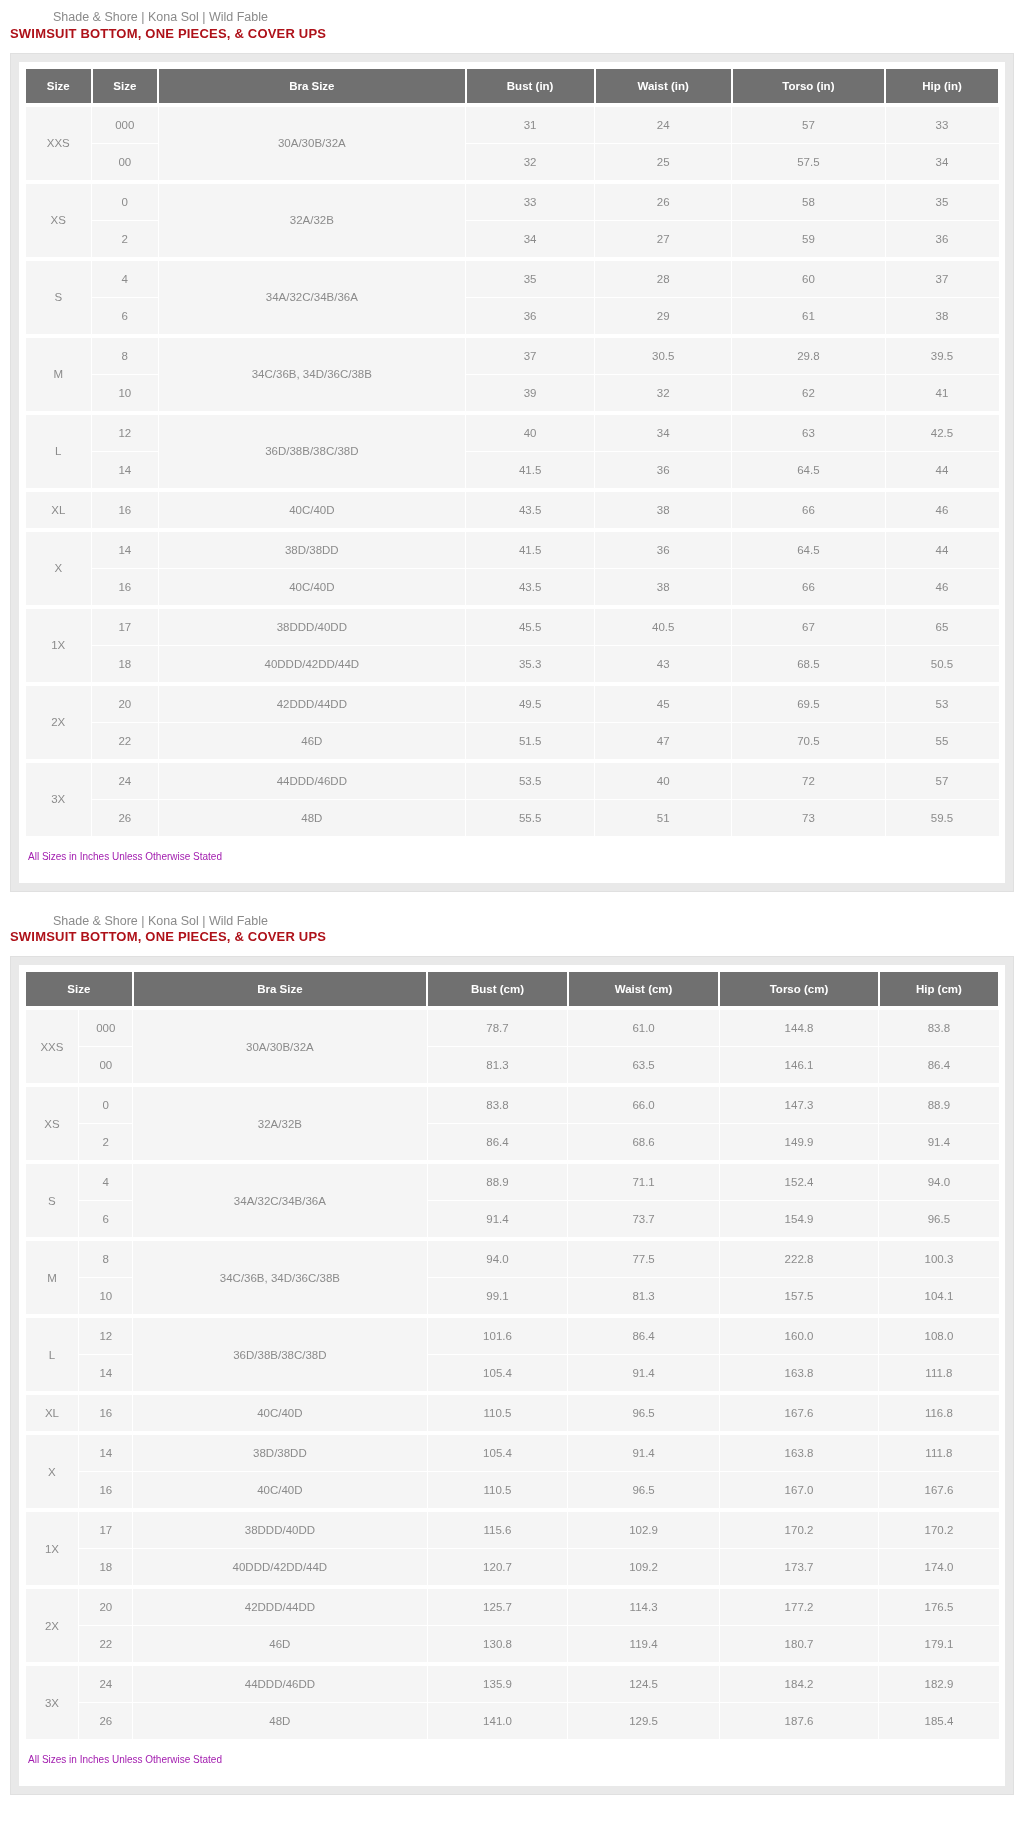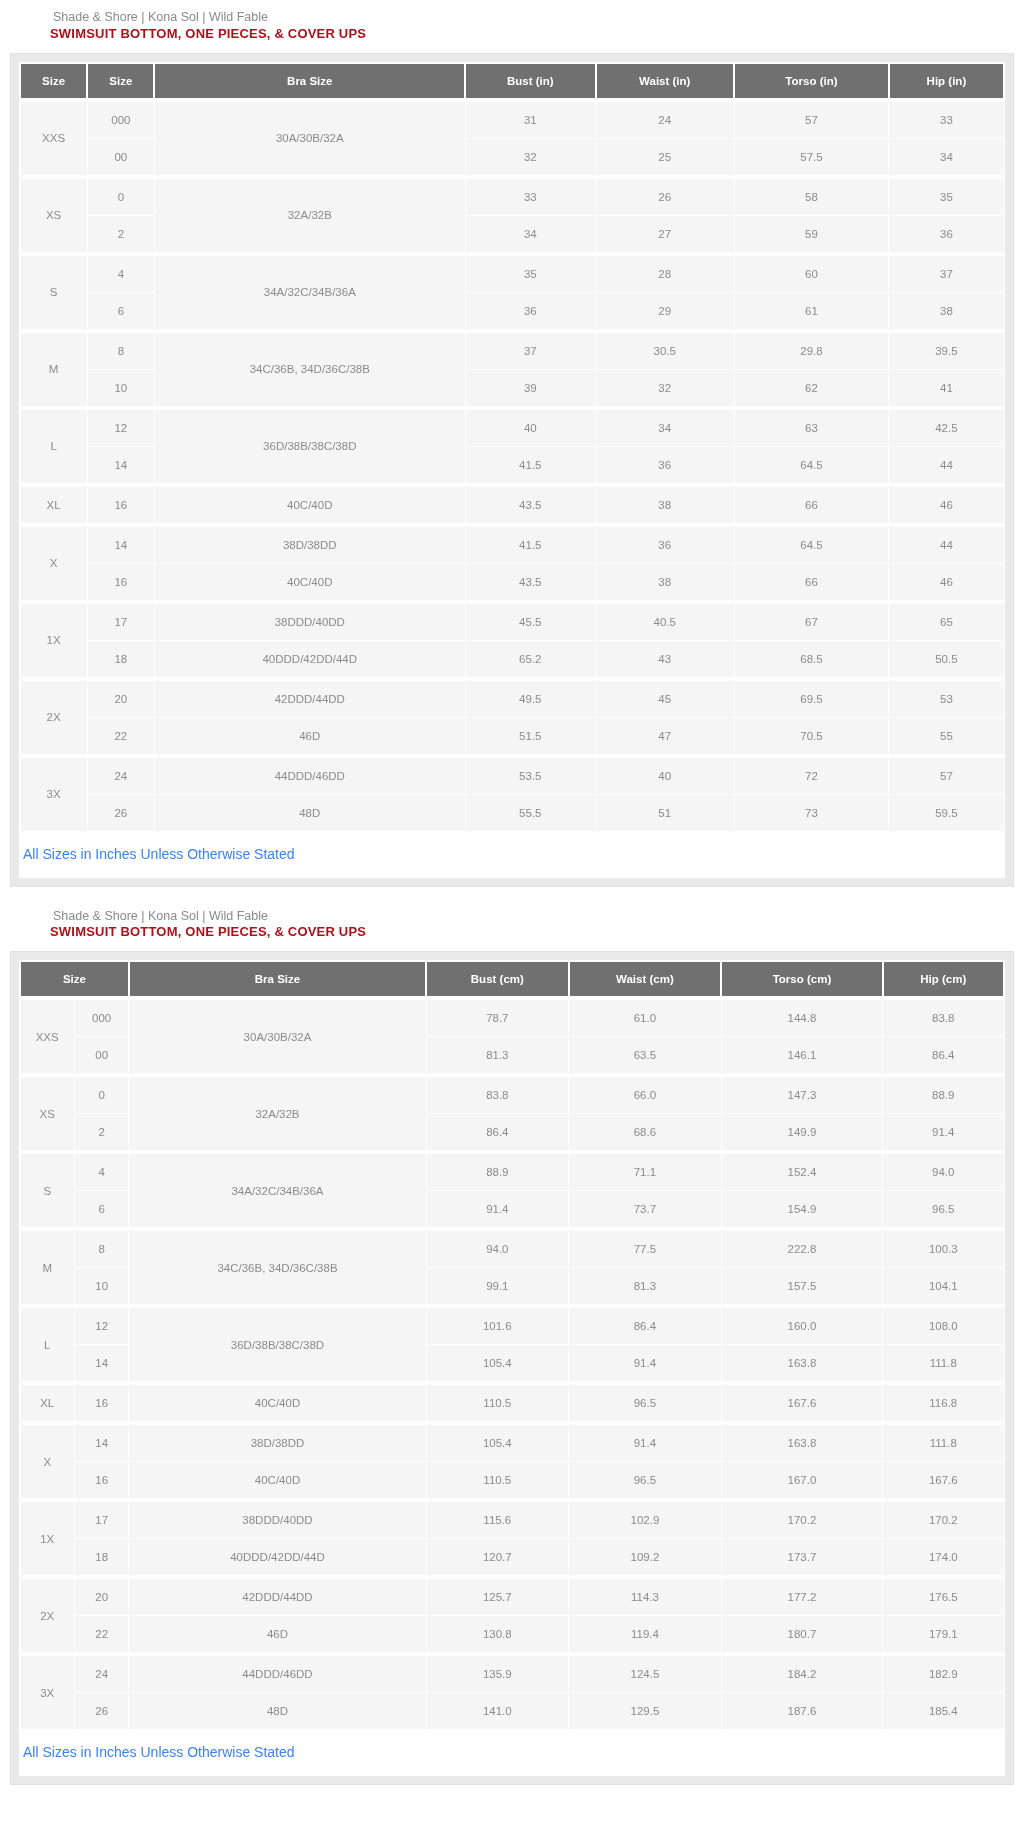--- a/index.html
+++ b/index.html
@@ -16,29 +16,28 @@
     color: #8a8a8a;
     line-height: 1.25;
     margin-left: 43px;
   }
   .chart-title {
     font-size: 13px;
     font-weight: bold;
     color: var(--title-red, #ae1119);
     line-height: 1.3;
     letter-spacing: 0.2px;
-    margin-left: 40px;
   }
   .panel {
     margin: 0 10px;
     background: #e9e9e9;
     padding: 8px;
     border: 1px solid #e0e0e0;
   }
-  .panel-white { background: #ffffff; }
+  .panel-white { background: #ffffff; padding: 5px; }
   table.size-table {
     width: 100%;
     border-collapse: collapse;
     table-layout: fixed;
   }
   table.size-table th {
     background: var(--header-bg, #707070);
     color: #ffffff;
     font-size: 11.5px;
     font-weight: bold;
@@ -67,22 +66,22 @@
   .t0 .c6 { width: 11.3%; }
   
   .t1 .c0 { width: 5.2%; }
   .t1 .c1 { width: 5.2%; }
   .t1 .c2 { width: 28.4%; }
   .t1 .c3 { width: 13.6%; }
   .t1 .c4 { width: 14.6%; }
   .t1 .c5 { width: 15.4%; }
   .t1 .c6 { width: 11.6%; }
   .footnote {
-    font-size: 14px;
-    color: #3b82f6;
+    font-size: 10px;
+    color: #a21caf;
     padding: 14px 4px 16px 4px;
     background: #ffffff;
   }
 </style>
 </head>
 <body>
 
 <div>
 
   <section class="section">
@@ -225,21 +224,21 @@
                 <td>17</td>
                 <td>38DDD/40DD</td>
                 <td>45.5</td>
                 <td>40.5</td>
                 <td>67</td>
                 <td>65</td>
               </tr>
               <tr>
                 <td>18</td>
                 <td>40DDD/42DD/44D</td>
-                <td>65.2</td>
+                <td>35.3</td>
                 <td>43</td>
                 <td>68.5</td>
                 <td>50.5</td>
               </tr>
               <tr class="group-start">
                 <td rowspan="2">2X</td>
                 <td>20</td>
                 <td>42DDD/44DD</td>
                 <td>49.5</td>
                 <td>45</td>

